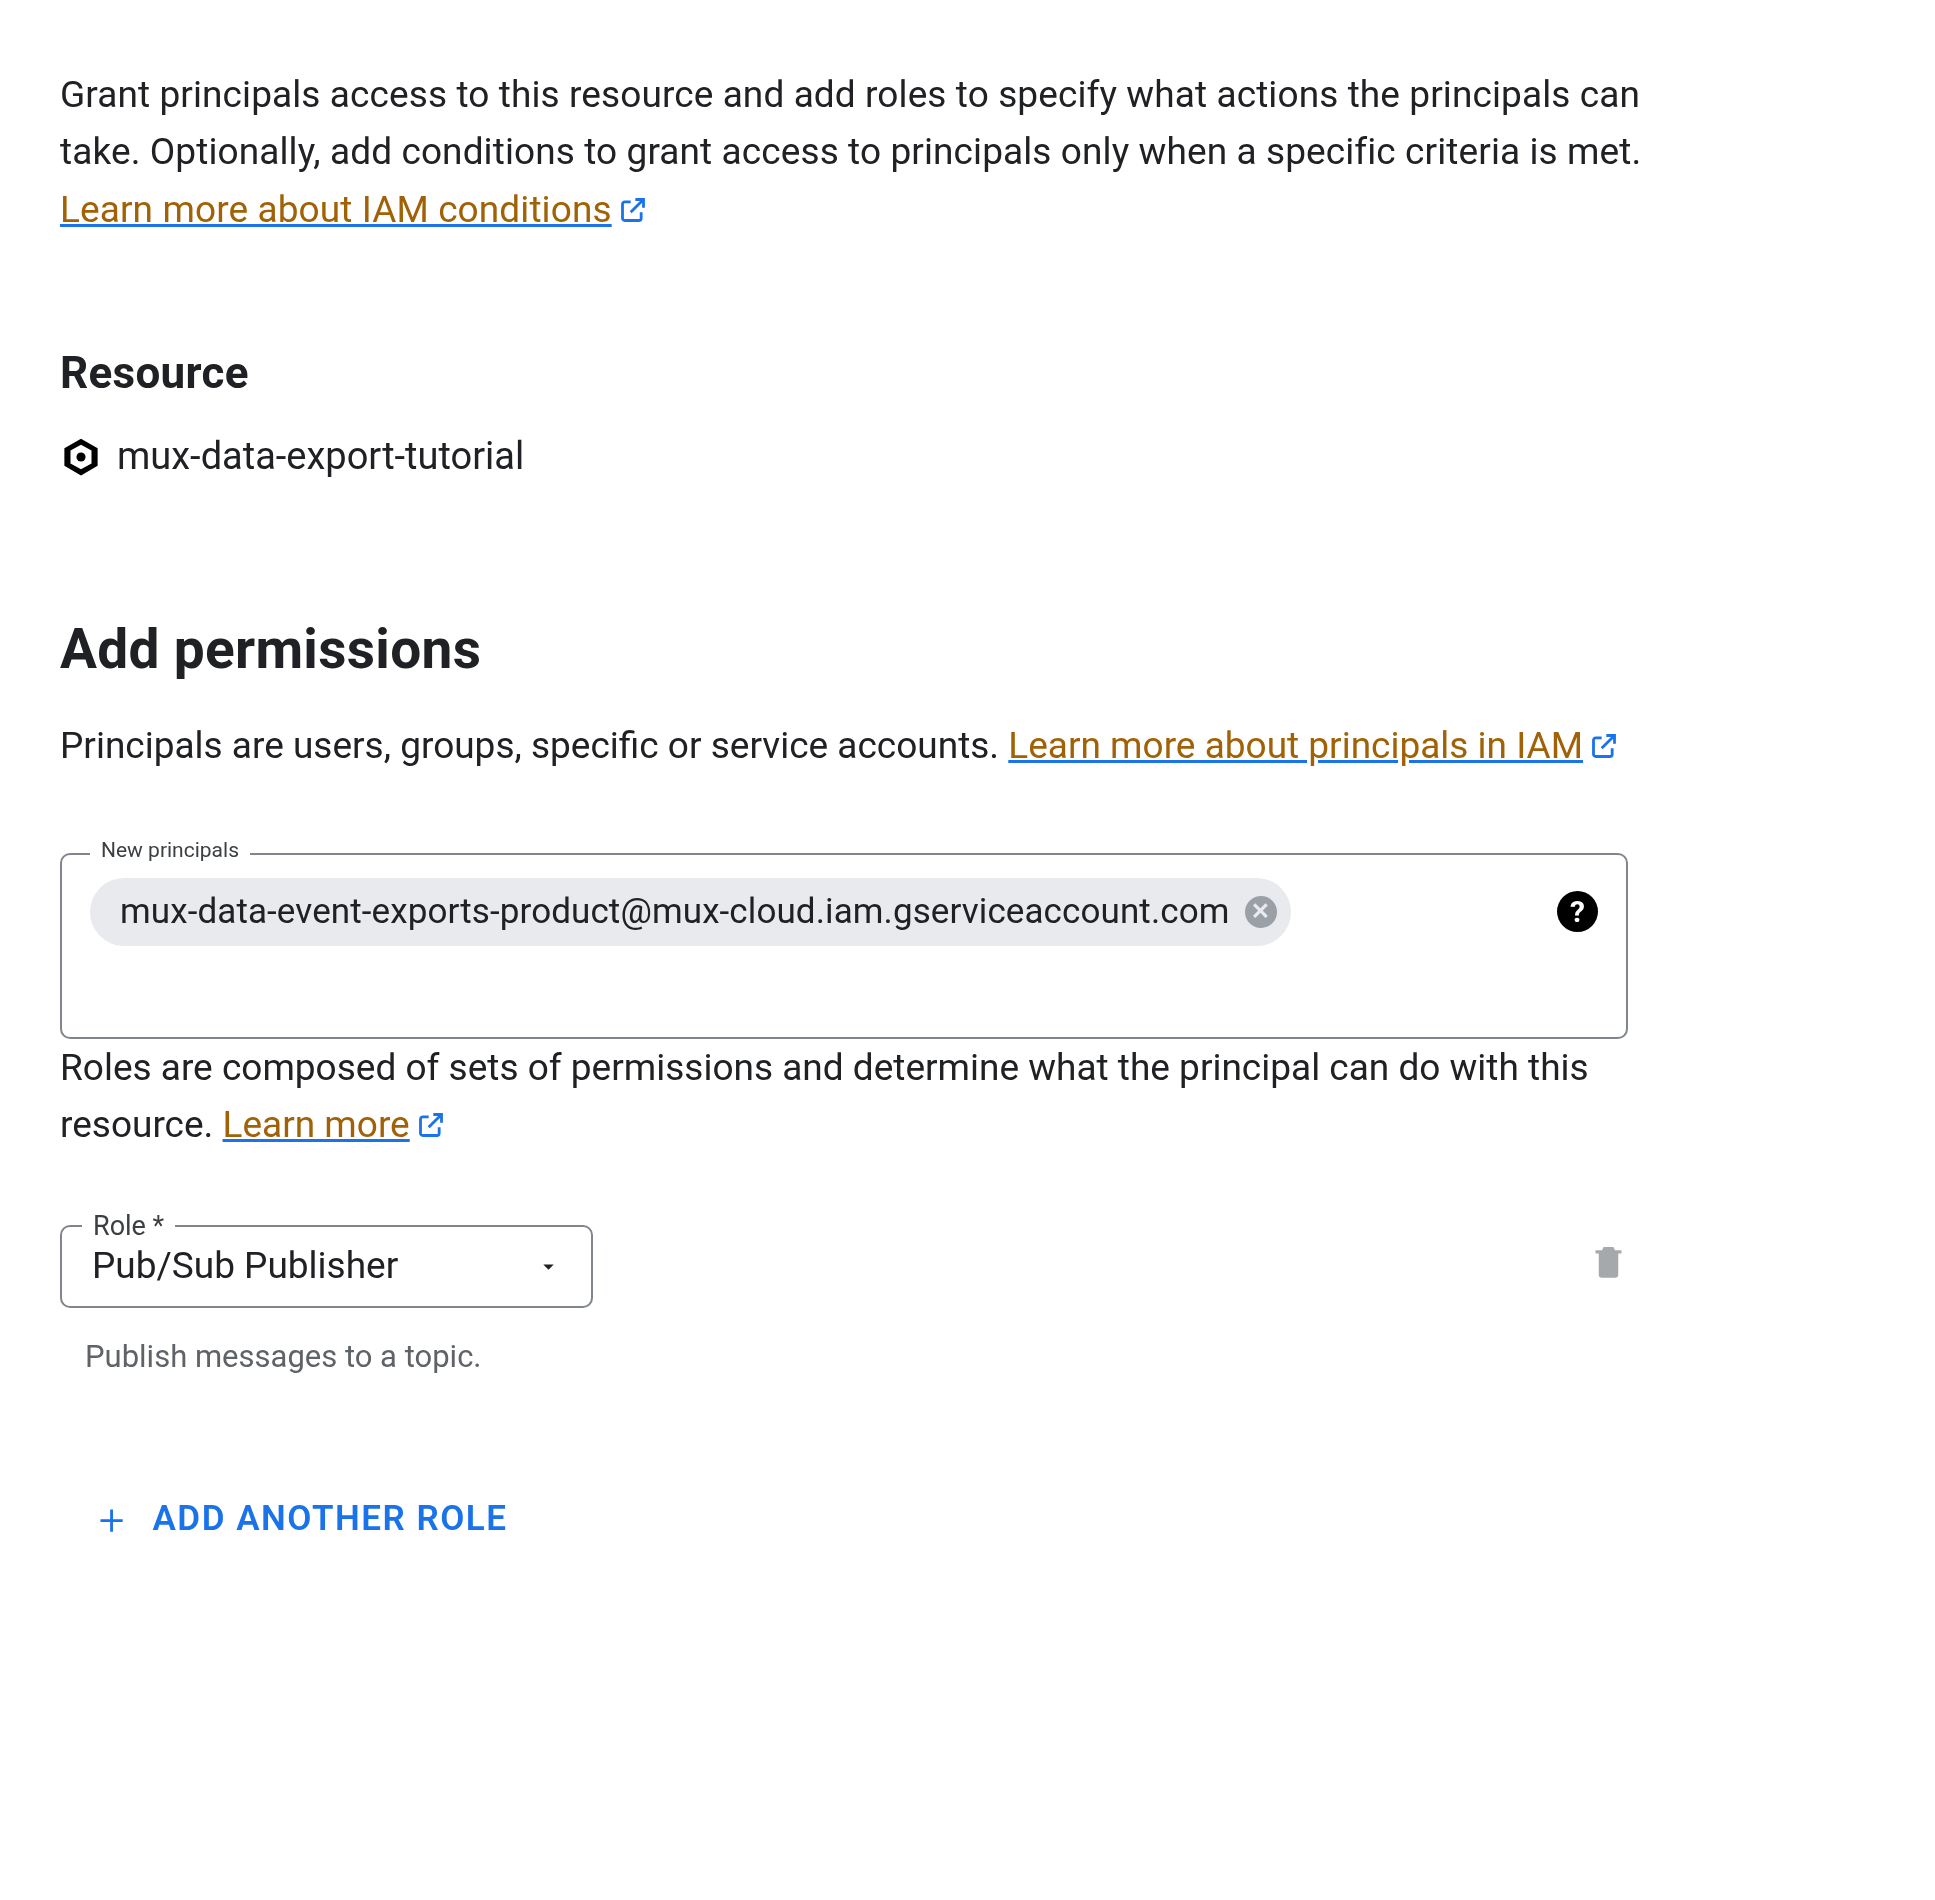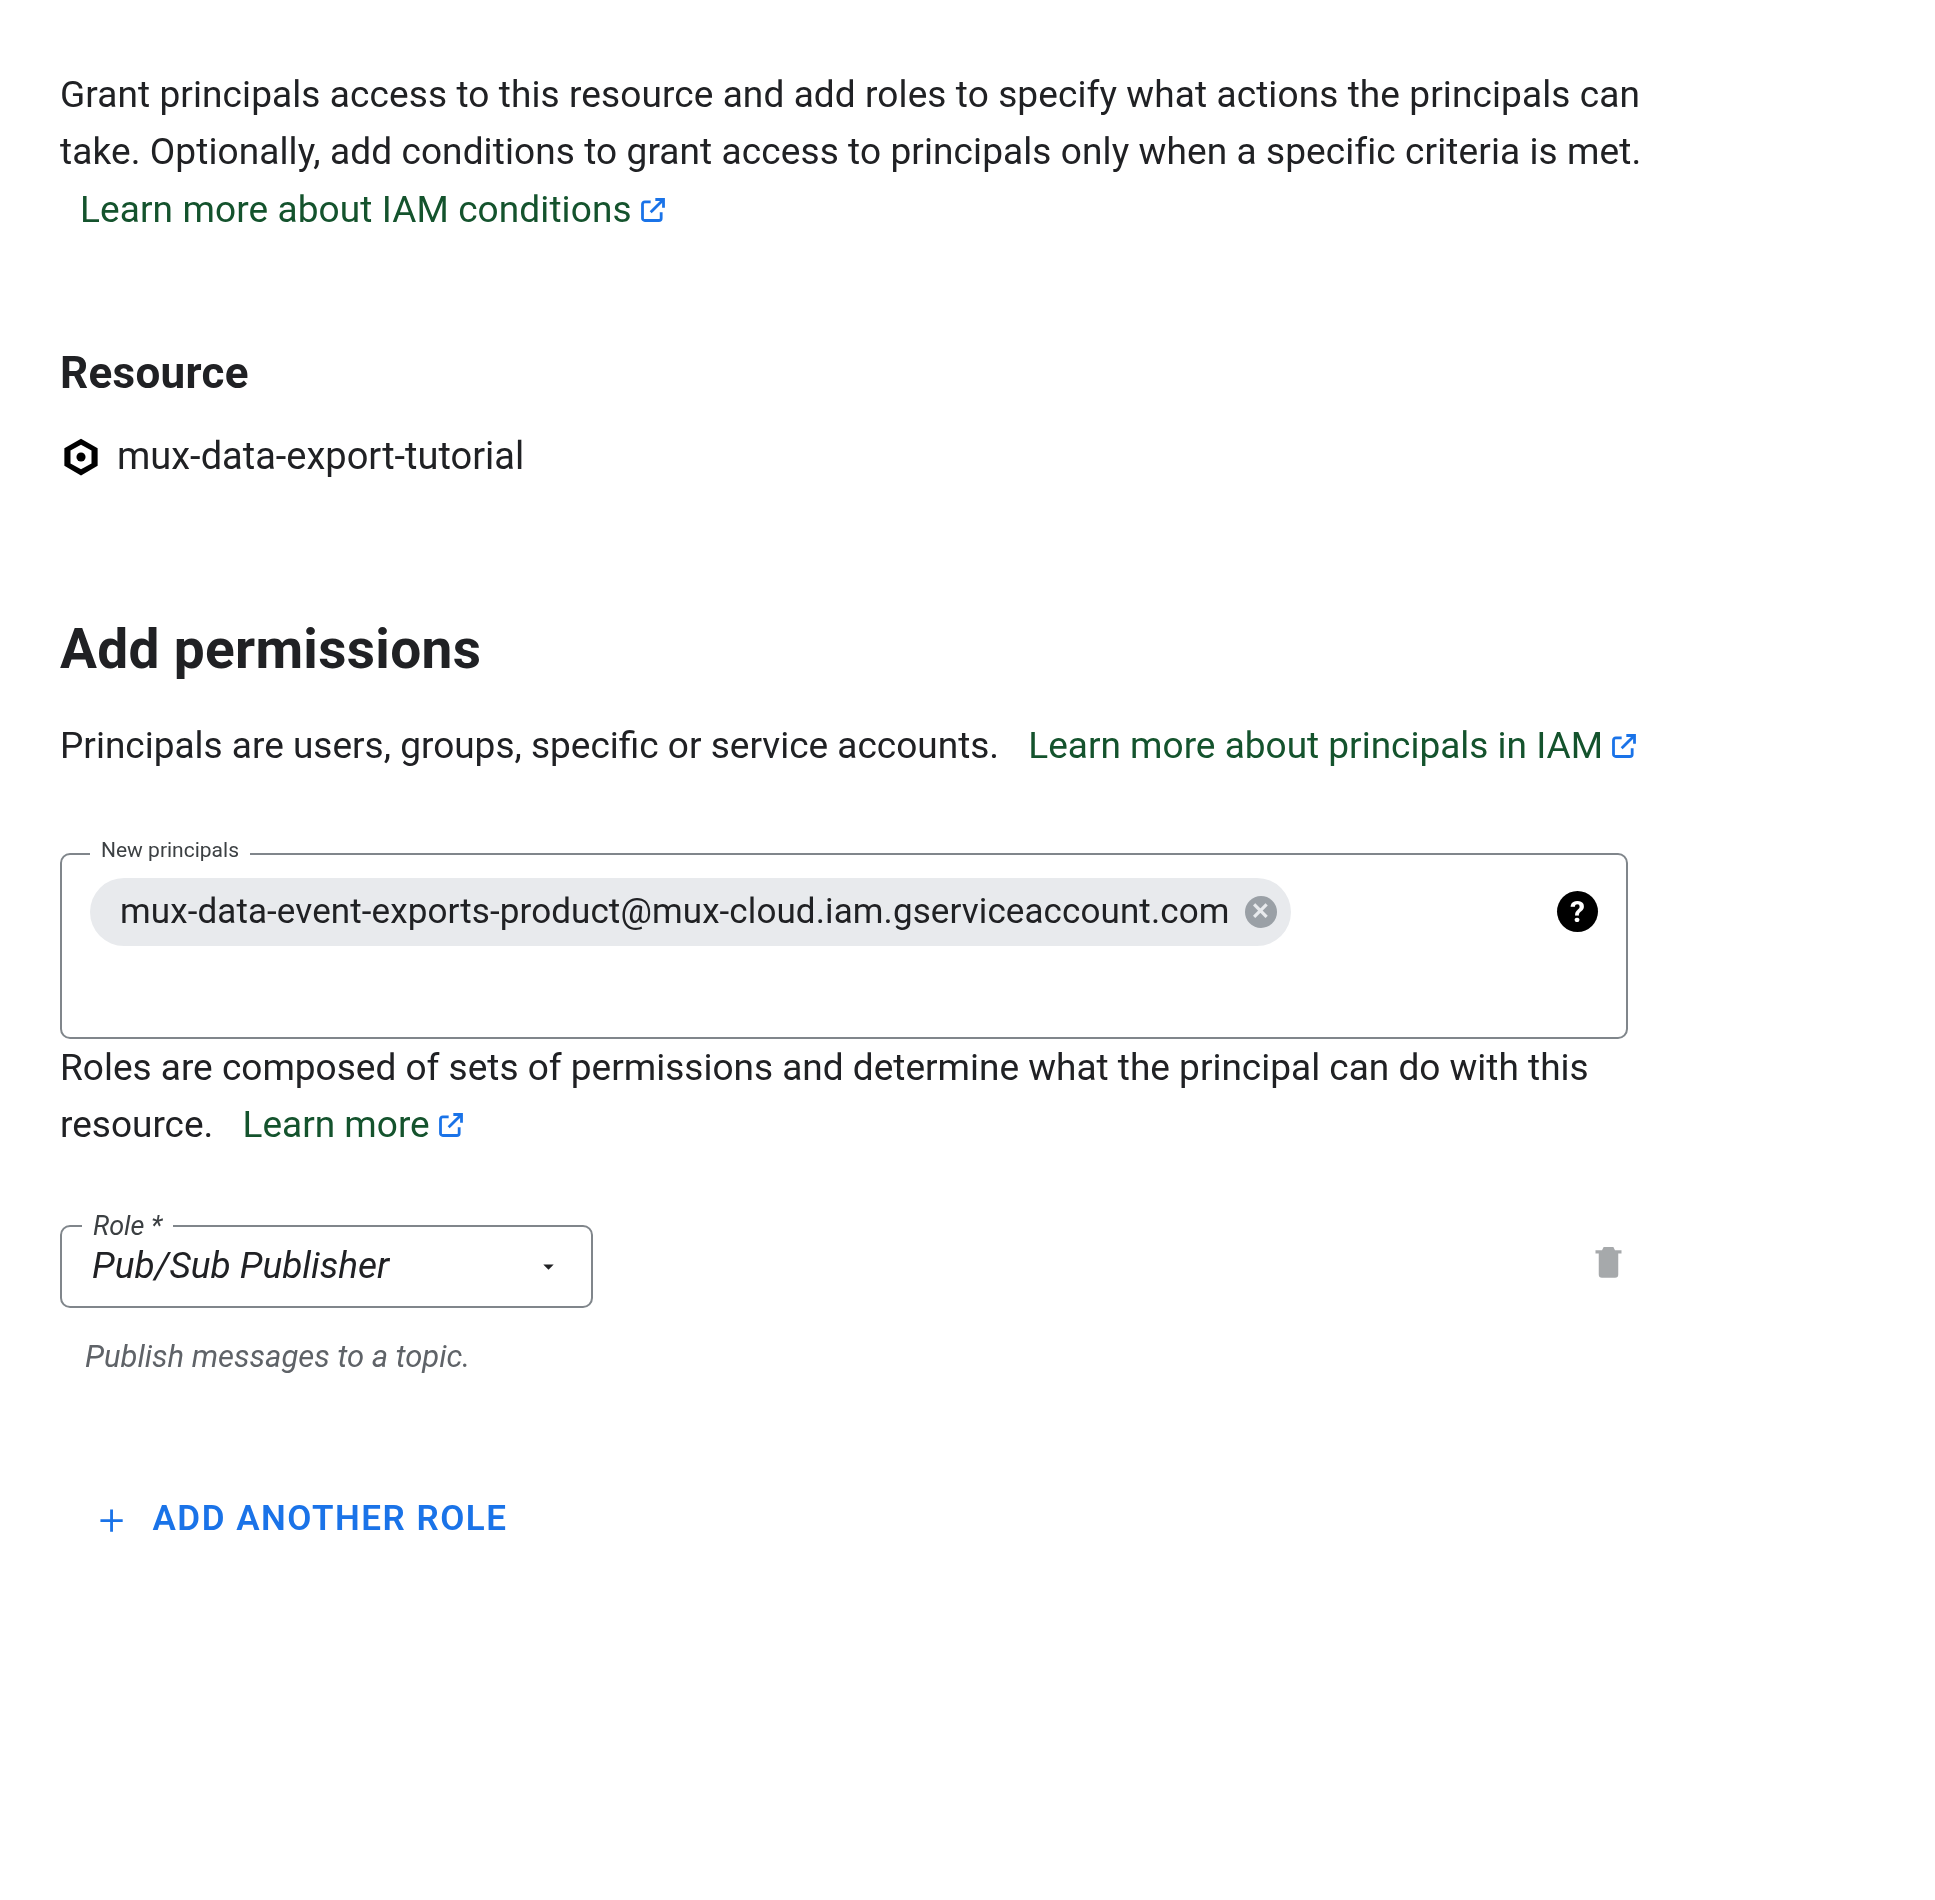--- a/index.html
+++ b/index.html
@@ -15,26 +15,26 @@
     min-height: 1901px;
     padding: 66px 60px 101px 60px;
     font-size: 37px;
     line-height: 1.55;
   }
   .intro {
     max-width: 1613px;
     letter-spacing: 0.1px;
   }
   .link {
-    color: #14532d;
+    color: #a16207;
+    text-decoration: underline;
     text-decoration-color: #1a73e8;
     cursor: pointer;
     white-space: nowrap;
     display: inline;
-    margin-left: 20px;
   }
   .ext-icon {
     display: inline-block;
     vertical-align: -2px;
     margin-left: 7px;
   }
   .ext-icon svg { display: block; }
 
   .h-resource {
     font-size: 44px;
@@ -123,21 +123,20 @@
     flex: 0 0 auto;
   }
 
   
   .role-row {
     display: flex;
     align-items: flex-start;
     gap: 40px;
     margin-top: 71px;
     width: 1568px;
-    font-style: italic;
   }
   .role-field { position: relative; }
   .role-legend {
     position: absolute;
     top: -19px;
     left: 22px;
     background: #fff;
     padding: 0 11px;
     font-size: 27px;
     color: #3c4043;

